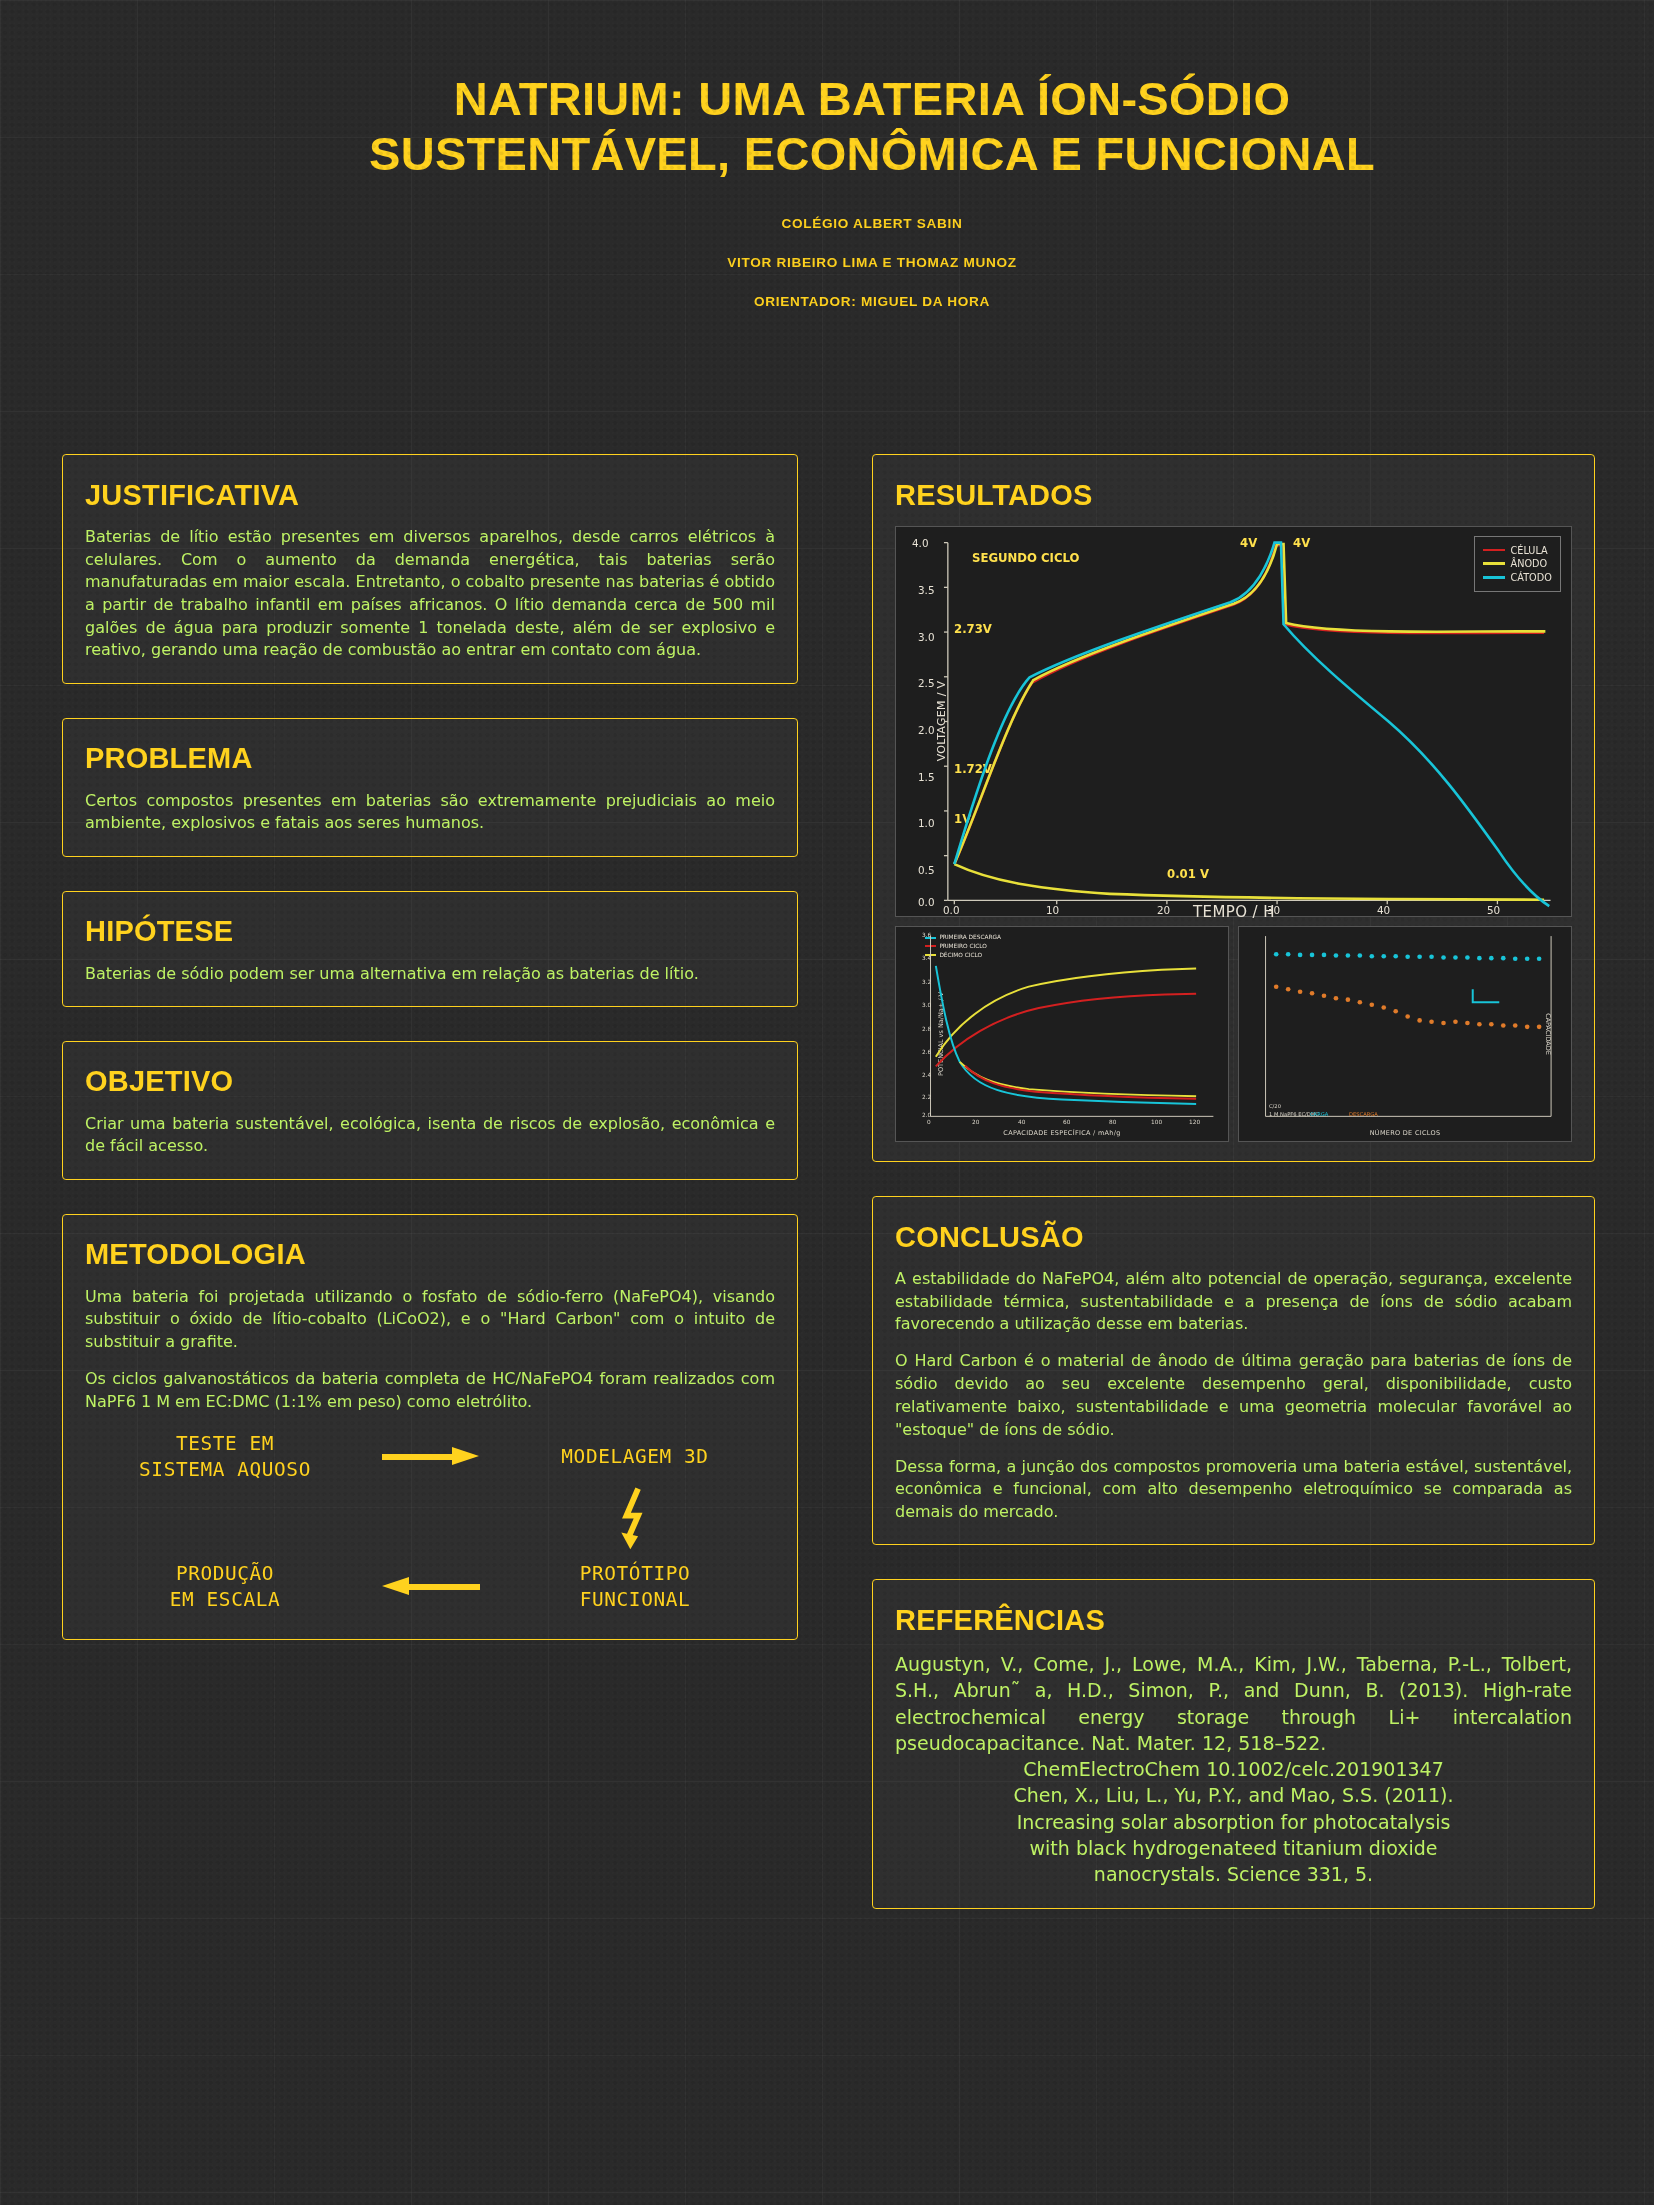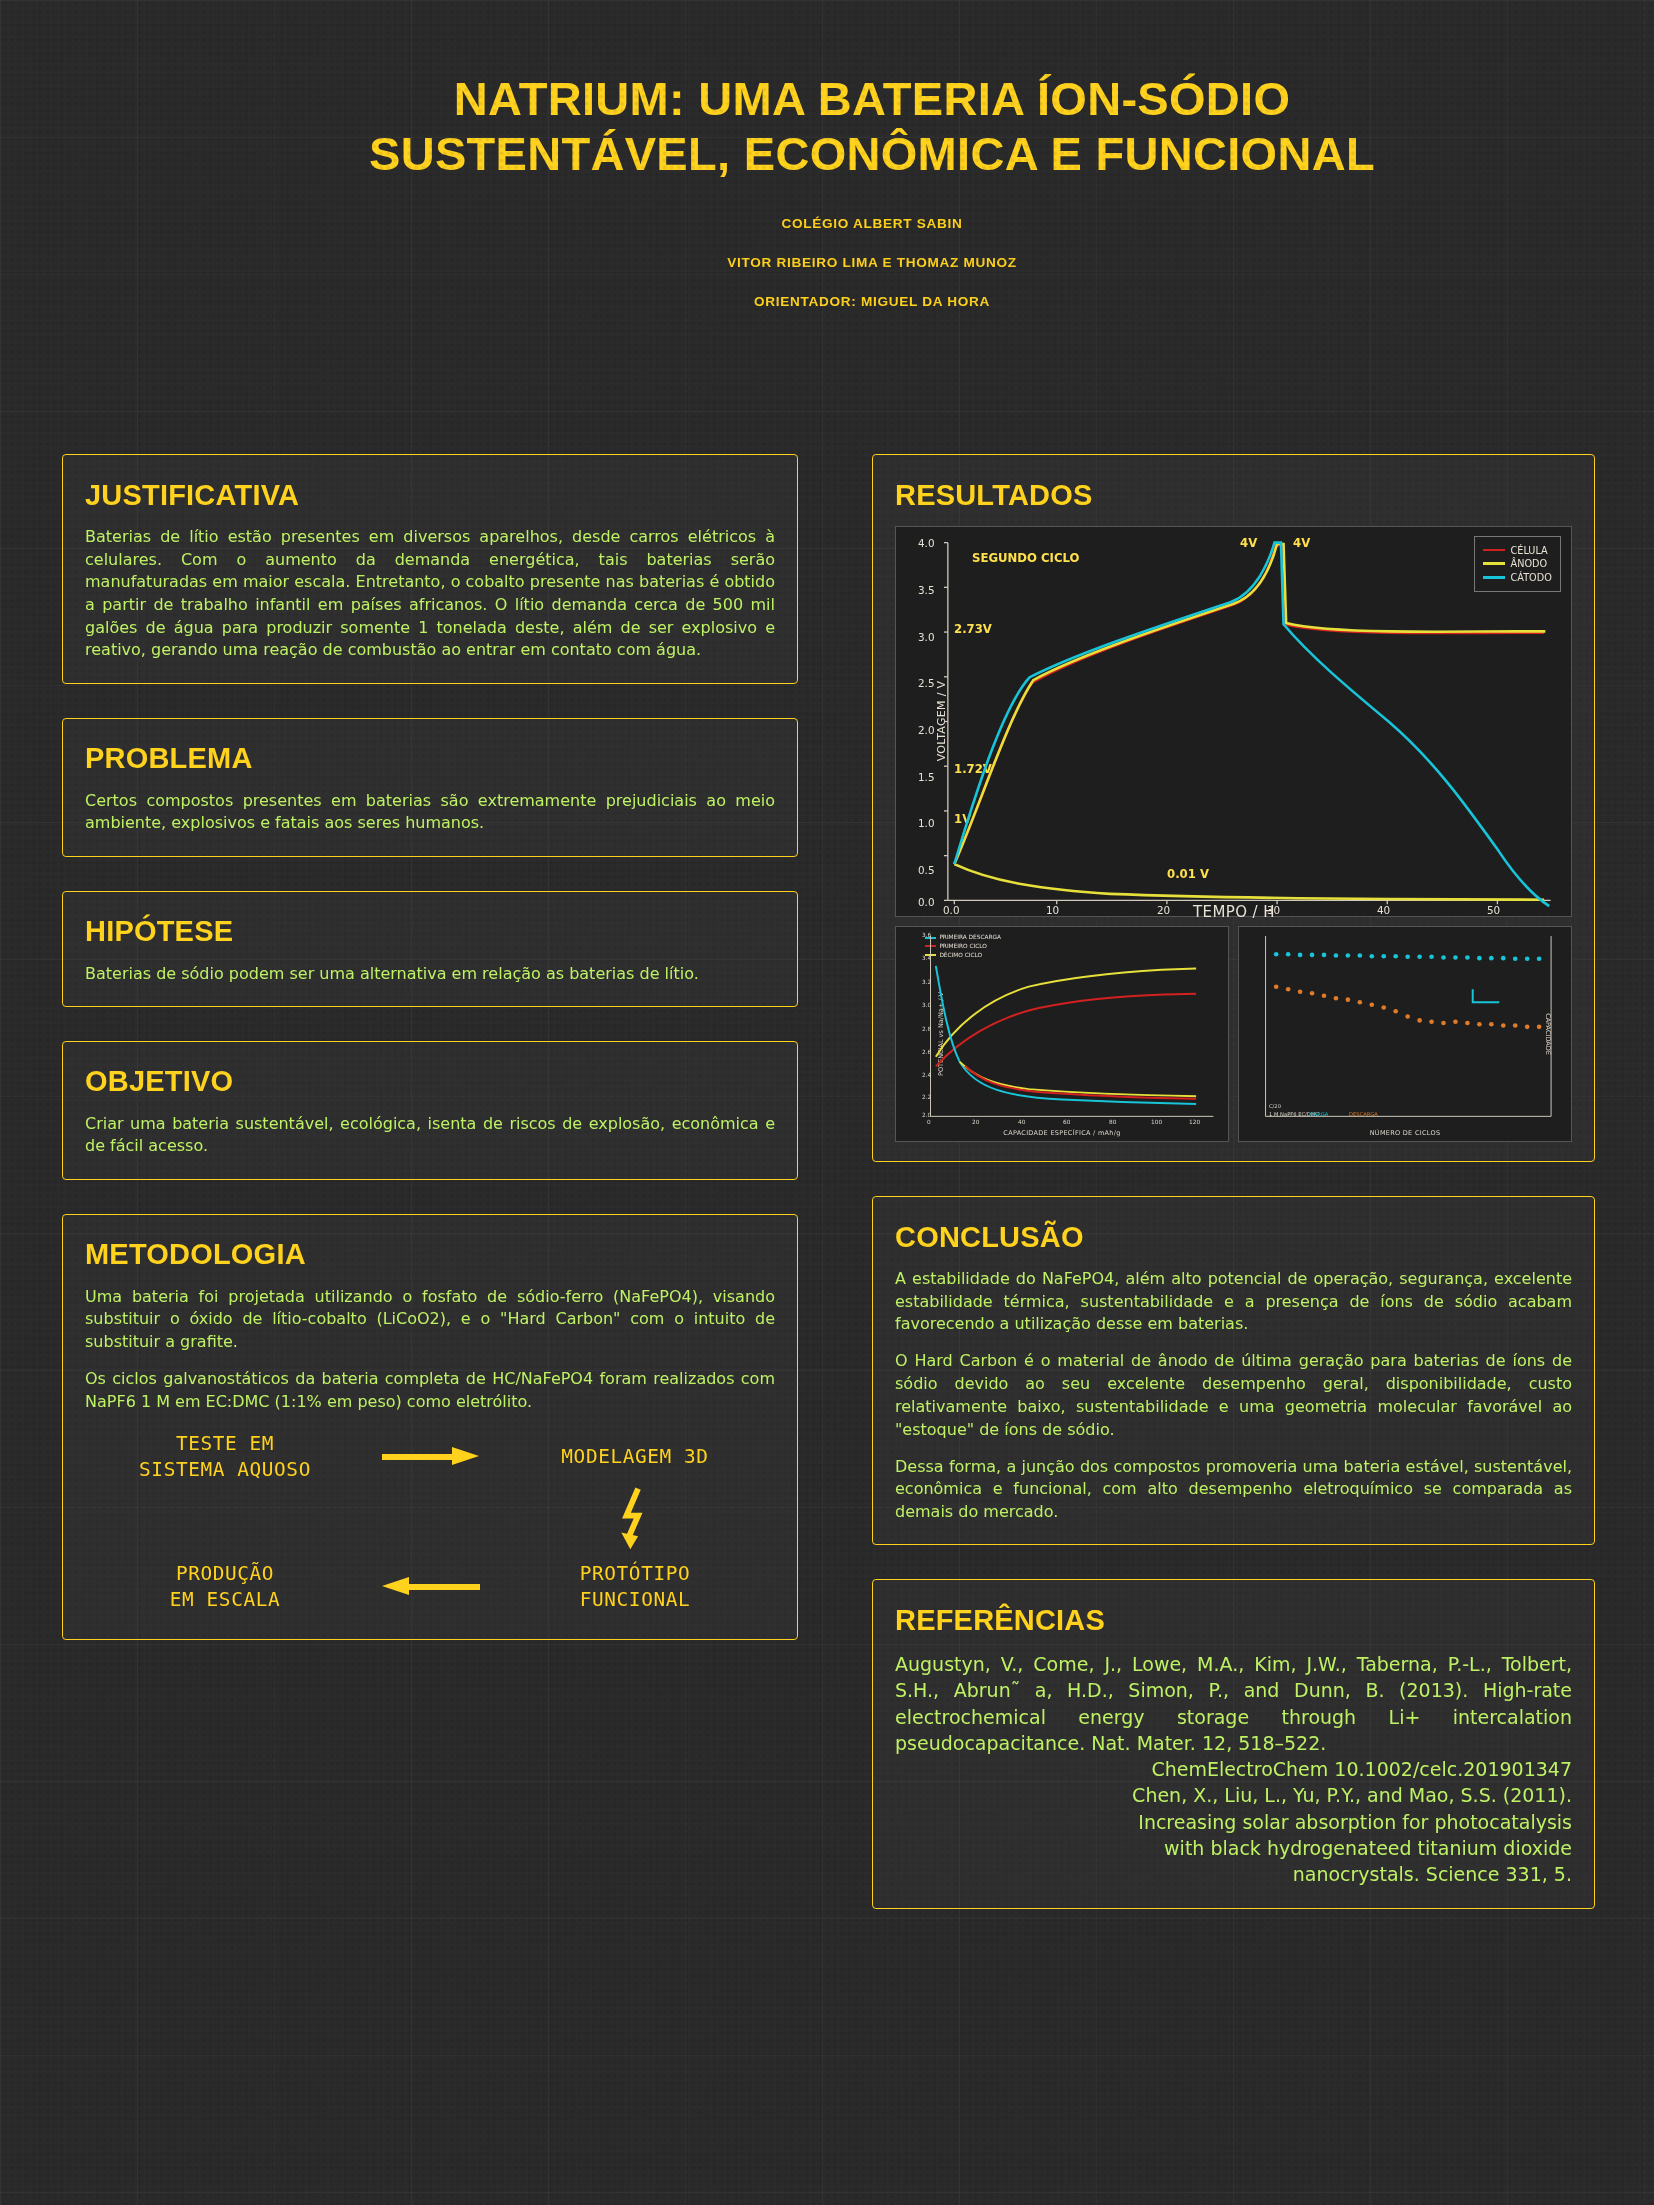--- a/index.html
+++ b/index.html
@@ -143,21 +143,21 @@
     font-size:6.5px;color:#ddd8cc;font-family:"DejaVu Sans", sans-serif;letter-spacing:0.3px;
   }
   .mini-ytitle{
     position:absolute;left:2.6px;top:50%;transform:translateY(-50%) rotate(-90deg);
     font-size:6.5px;color:#ddd8cc;font-family:"DejaVu Sans", sans-serif;white-space:nowrap;
   }
   .mini-note{
     position:absolute;font-size:5.2px;color:#ddd8cc;font-family:"DejaVu Sans", sans-serif;line-height:1.5;
   }
   .refs p{font-size:19px;line-height:1.38;margin-bottom:0;text-align:justify;}
-  .refs p.nojust{text-align:right;}
+  .refs p.nojust{text-align:center;}
 </style>
 </head>
 <body>
 
 <div class="page">
   <div class="bg-grid"></div>
   <div class="noise"></div>
 
   <div class="header">
     <div class="title">
@@ -234,21 +234,21 @@
     </div>
 
     <div class="col-right">
 
       <div class="card">
         <h2>RESULTADOS</h2>
 
         <div class="chart-main">
           <div class="y-title">VOLTAGEM / V</div>
 
-          <div class="axis-label" style="left:22px;top:10.4px;text-align:center;">4.0</div>
+          <div class="axis-label" style="left:16px;top:10.4px;text-align:center;">4.0</div>
           <div class="axis-label" style="left:22px;top:57px;">3.5</div>
           <div class="axis-label" style="left:22px;top:104px;">3.0</div>
           <div class="axis-label" style="left:22px;top:150px;">2.5</div>
           <div class="axis-label" style="left:22px;top:197px;">2.0</div>
           <div class="axis-label" style="left:22px;top:244px;">1.5</div>
           <div class="axis-label" style="left:22px;top:290px;">1.0</div>
           <div class="axis-label" style="left:22px;top:337px;">0.5</div>
           <div class="axis-label" style="left:22px;top:369px;">0.0</div>
 
           <div class="axis-label" style="left:47px;top:377px;">0.0</div>

